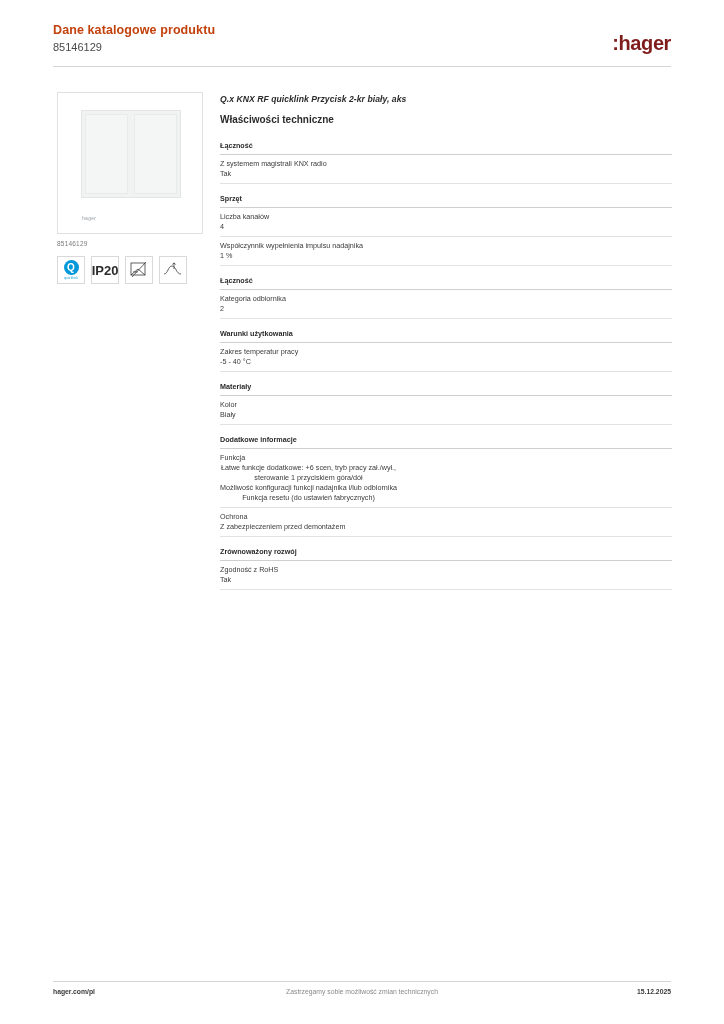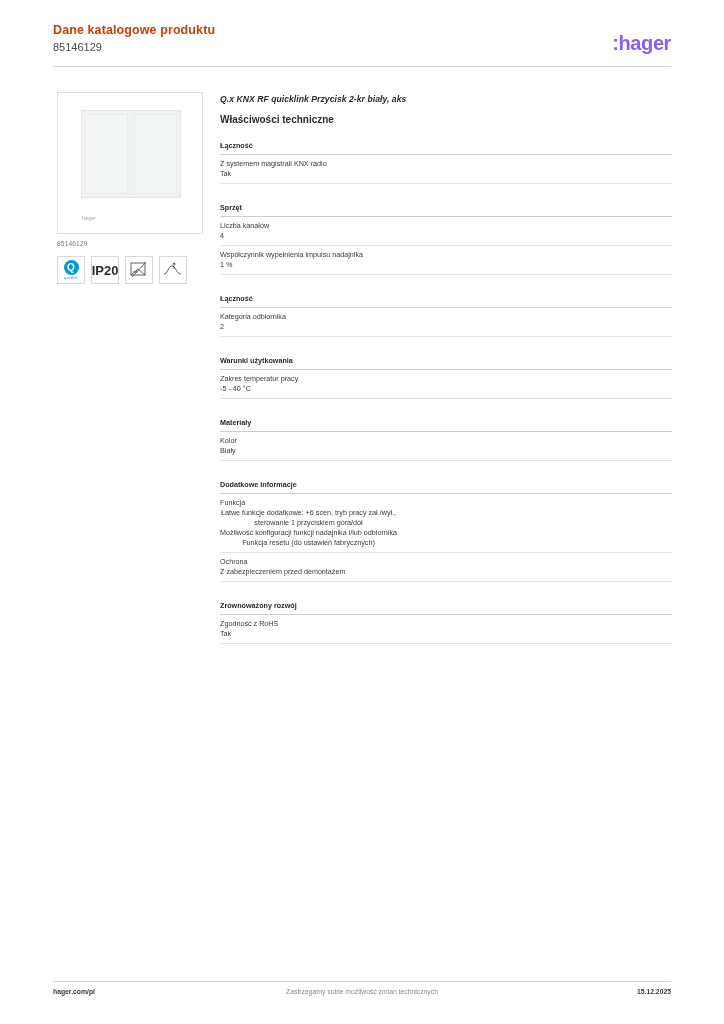--- a/index.html
+++ b/index.html
@@ -42,21 +42,21 @@
     color: #4a4a4a;
     line-height: 15px;
     margin-top: 2px;
   }
   .brand {
     position: absolute;
     right: 0;
     top: 10px;
     font-size: 20px;
     font-weight: bold;
-    color: #8b5cf6;
+    color: #7f1d1d;
     letter-spacing: -0.4px;
     line-height: 22px;
   }
   .header-rule {
     position: absolute;
     top: 66px;
     left: 53px;
     width: 618px;
     height: 1px;
     background: #d4d4d4;
@@ -175,21 +175,21 @@
     margin-bottom: 10px;
     font-style: italic;
   }
   .section-main-title {
     font-size: 10px;
     font-weight: bold;
     color: #2b2b2b;
     margin-bottom: 16px;
   }
   .group {
-    margin-bottom: 19px;
+    margin-bottom: 10px;
   }
   .group-title {
     font-size: 7.2px;
     font-weight: bold;
     color: #2b2b2b;
     padding-bottom: 4px;
     border-bottom: 1px solid #cfcfcf;
   }
   .row {
     display: flex;

